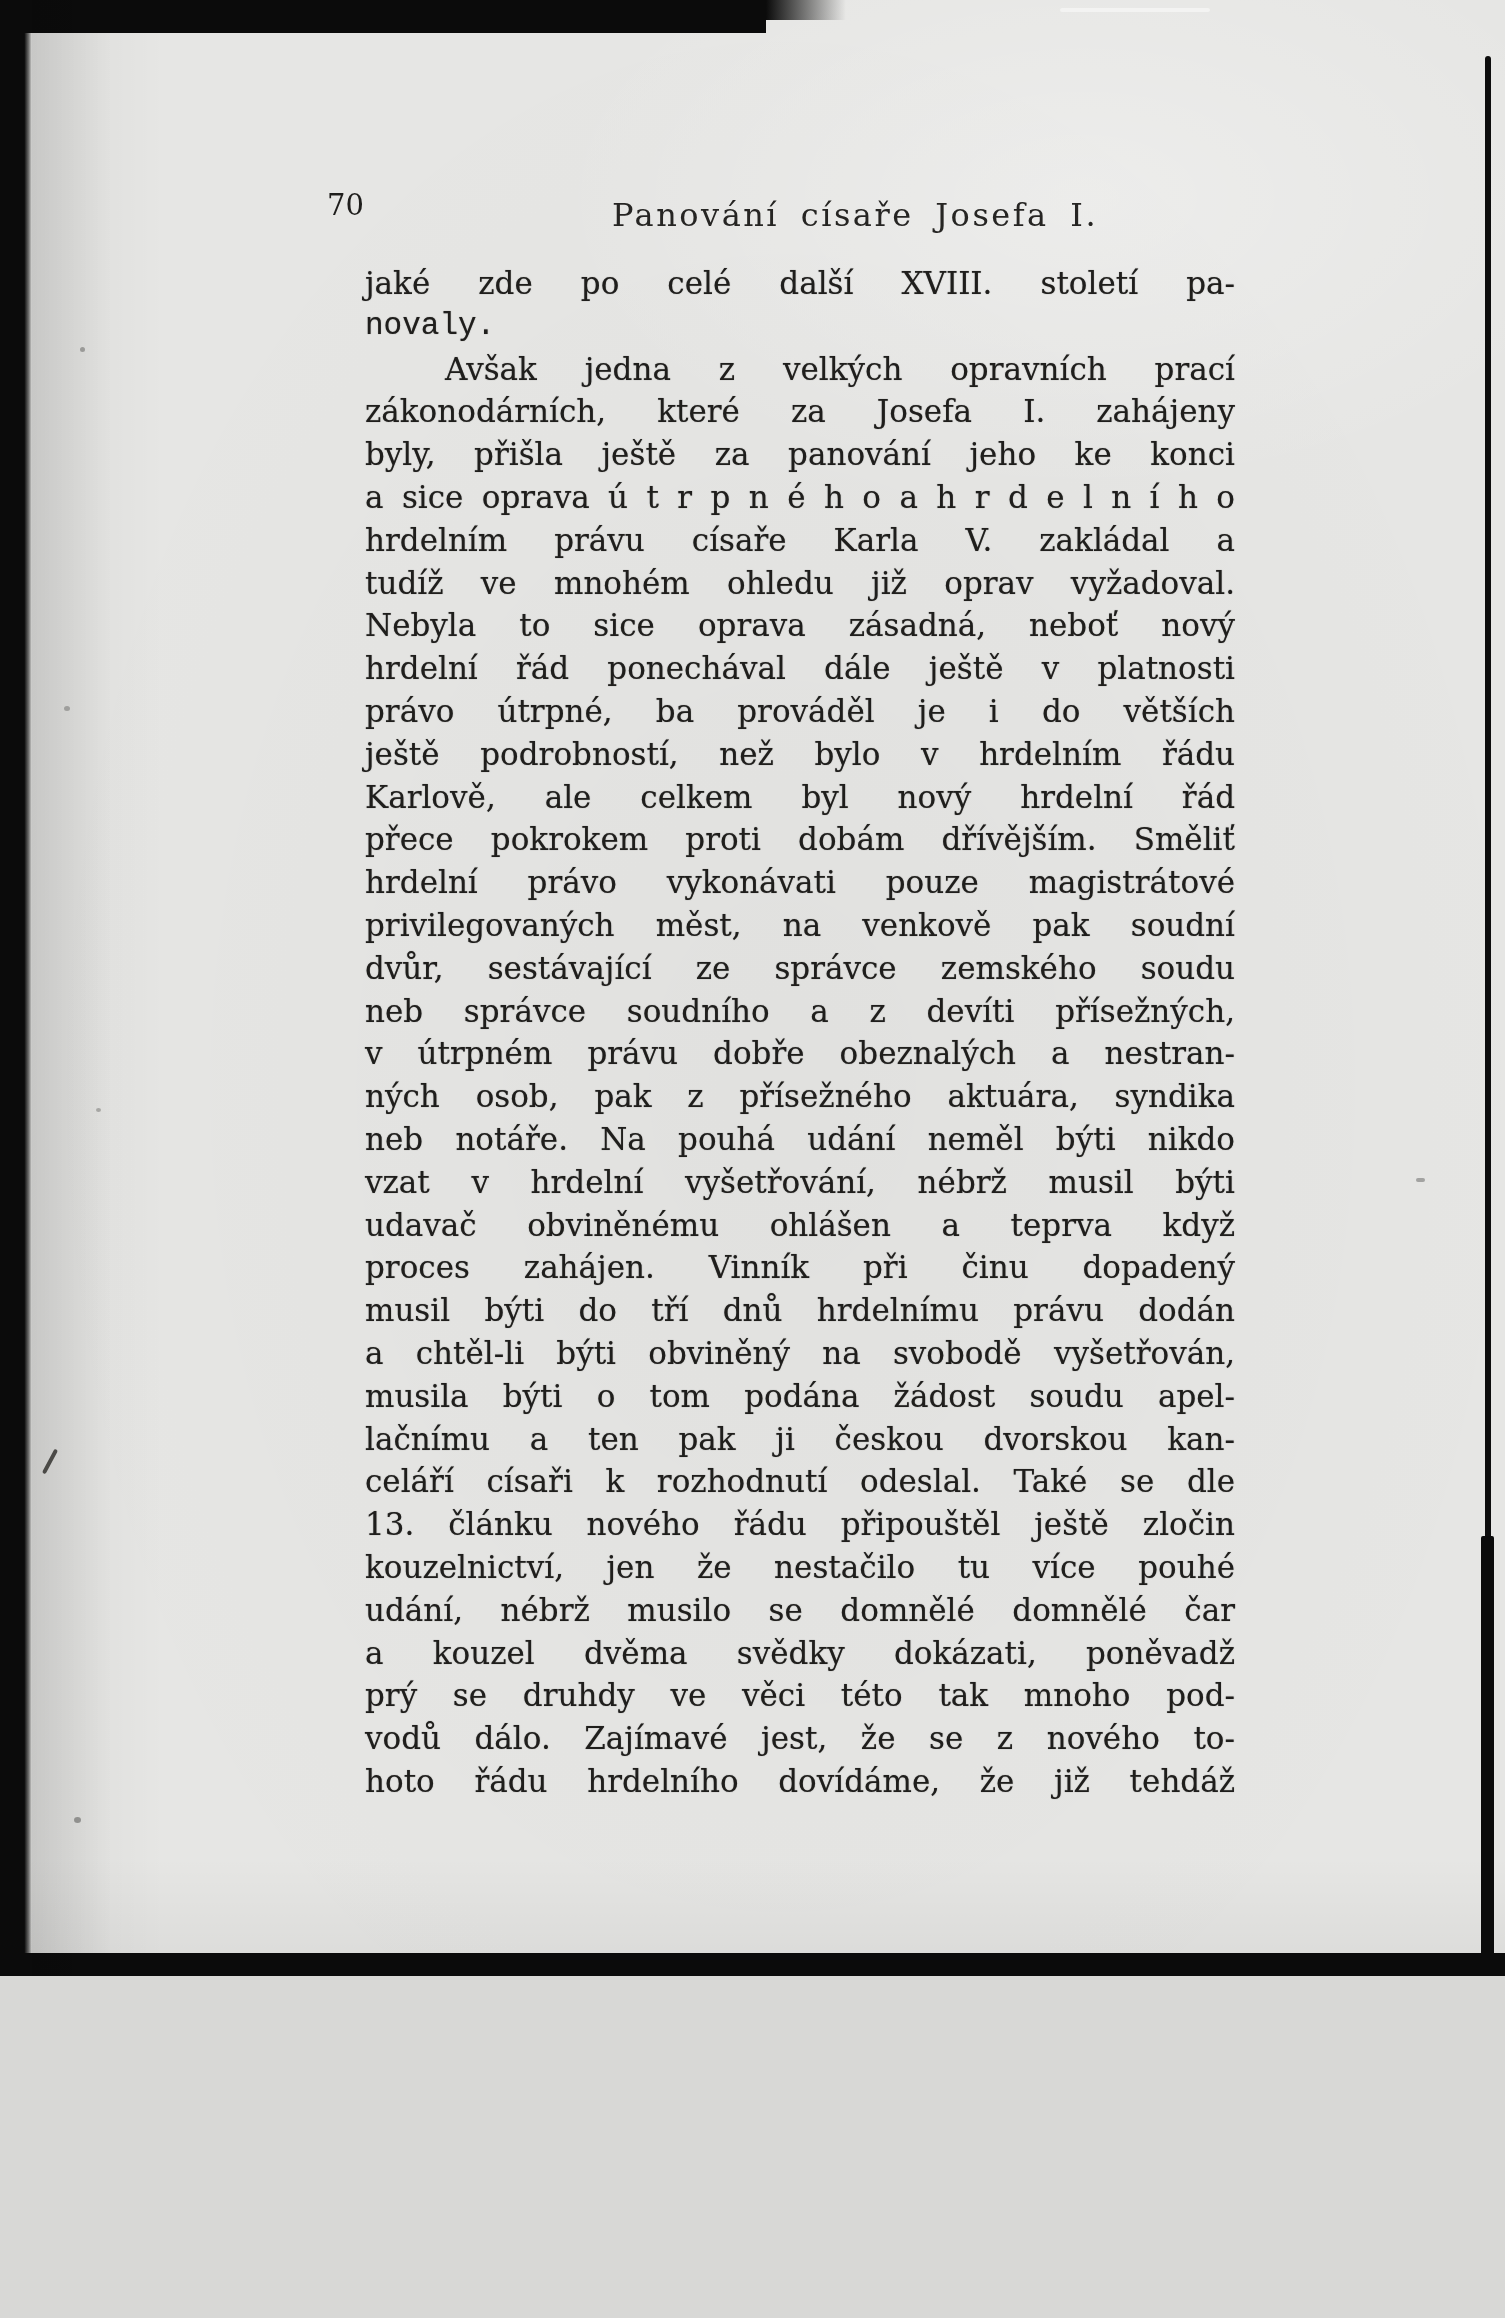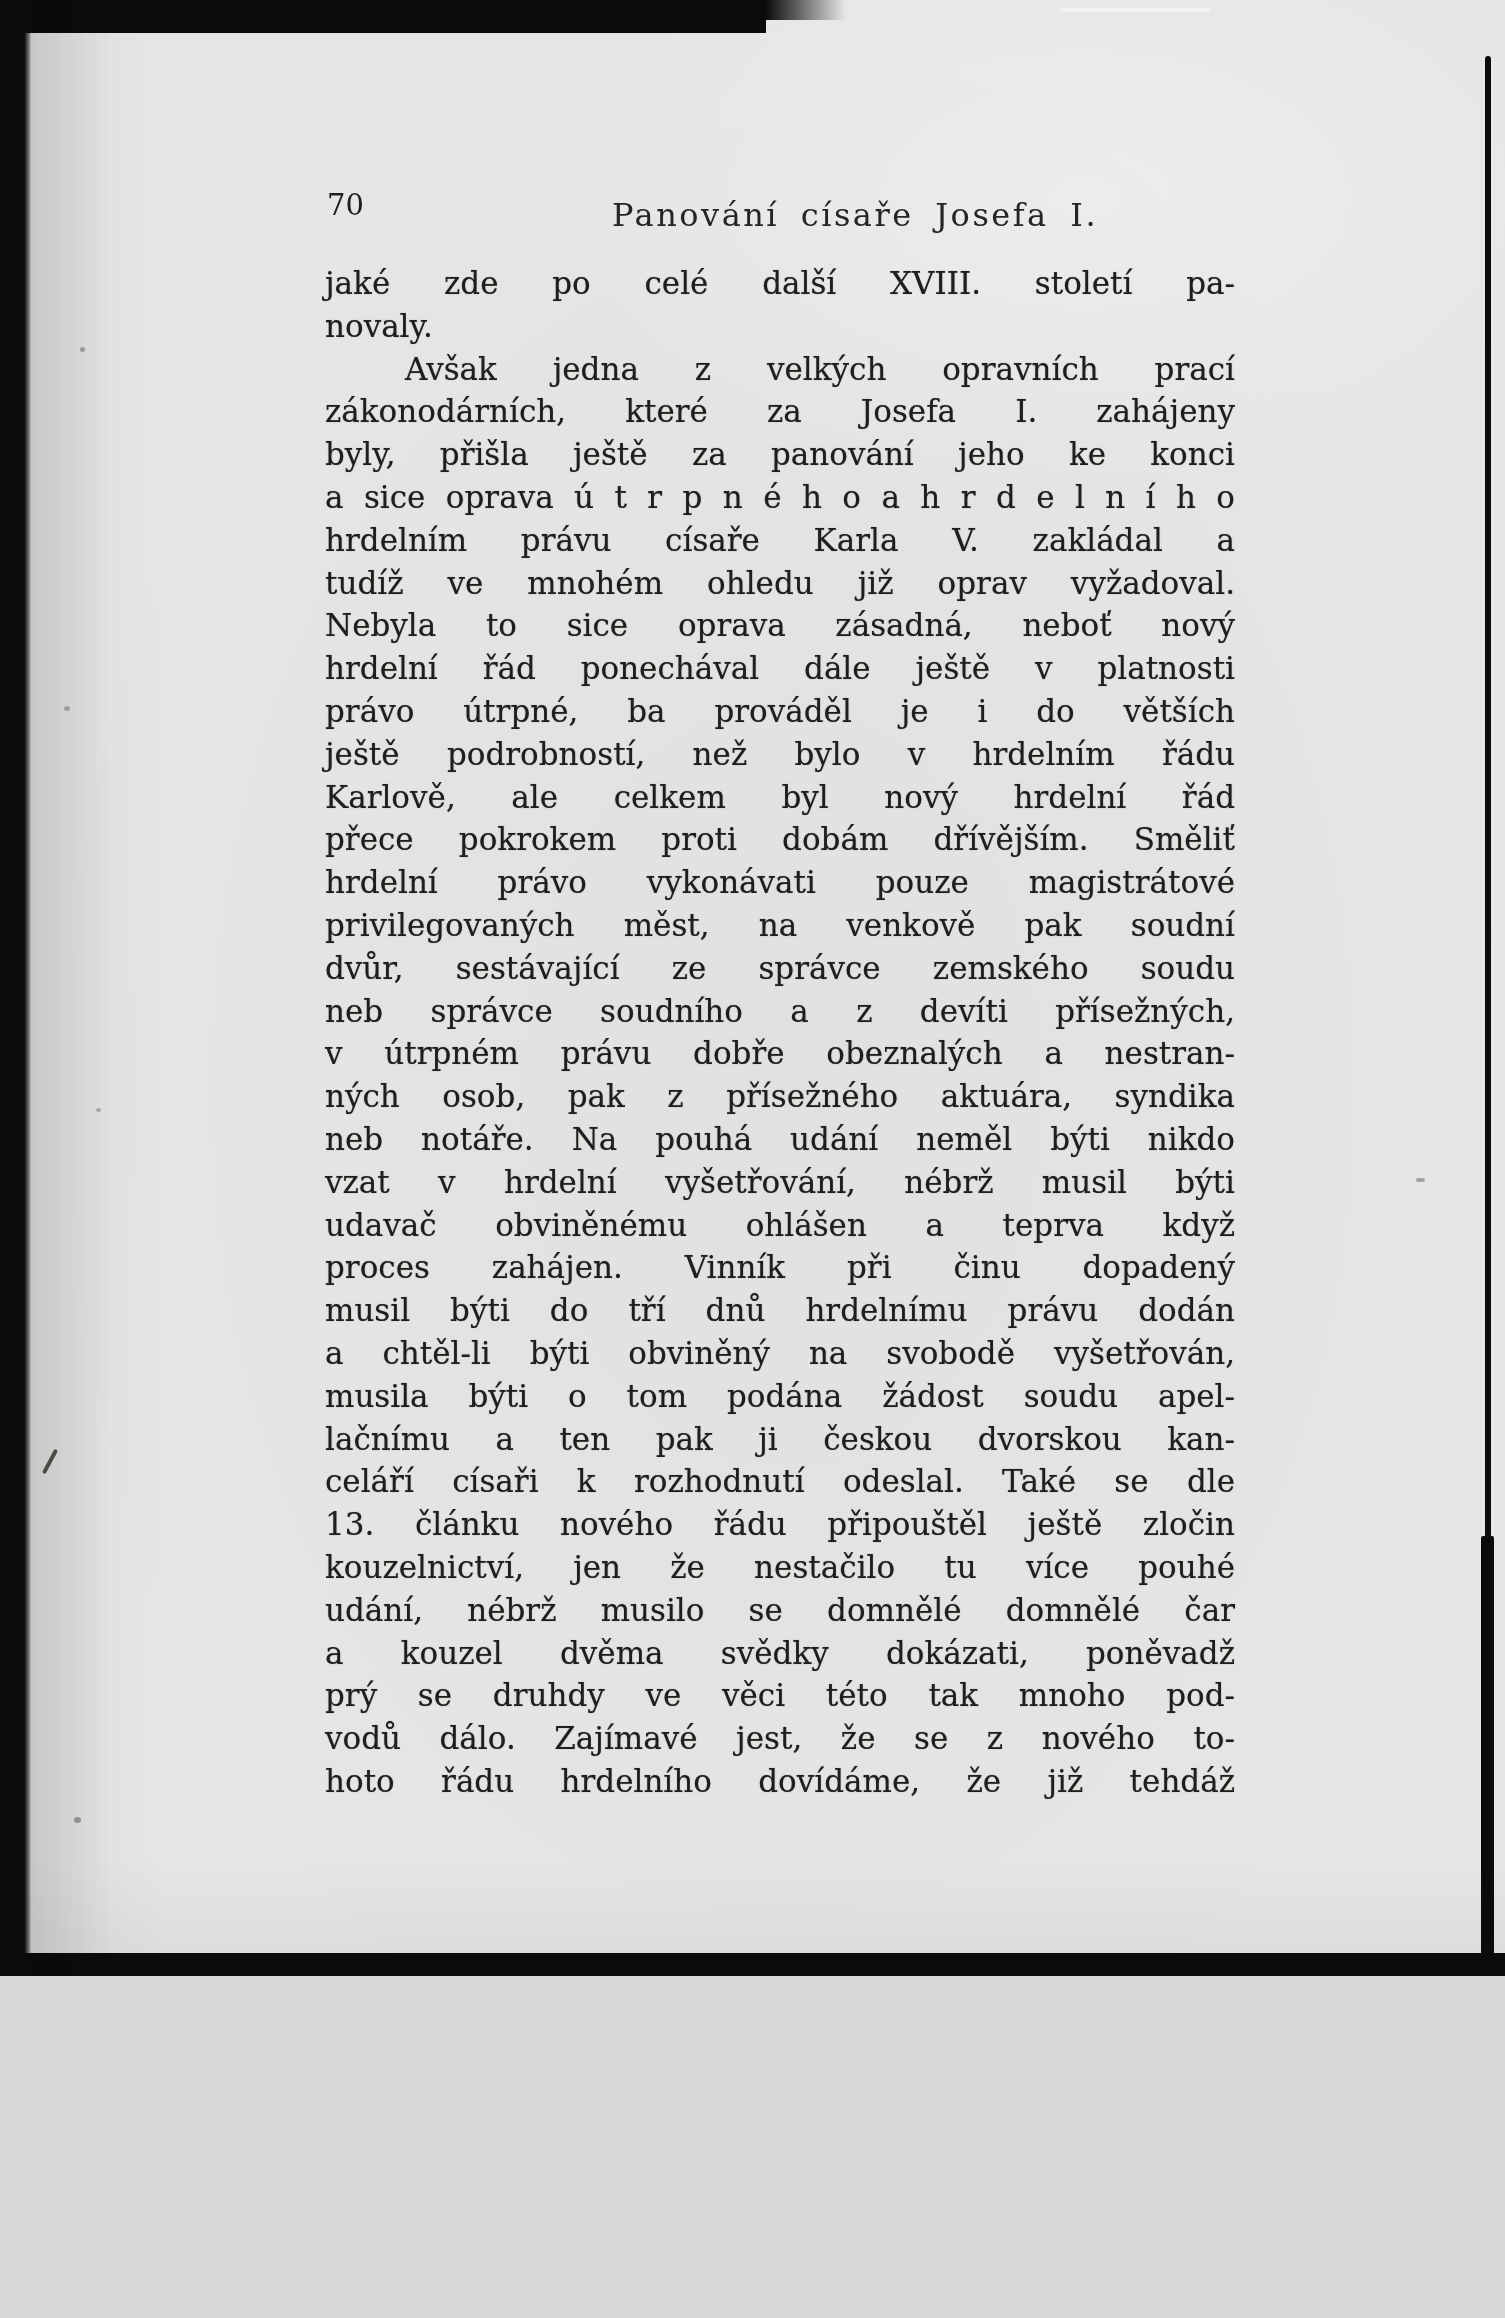--- a/index.html
+++ b/index.html
@@ -84,23 +84,24 @@
   
   .text-block {
     position: absolute; left: 325px; top: 262px;
     width: 910px;
     font-size: 31px; line-height: 42.8px;
     text-shadow: 0 0 1px rgba(26,26,24,0.5);
   }
   .text-line {
     text-align: justify;
     text-align-last: justify;
+    margin-left: 40px;
   }
   .text-line.indent { text-indent: 80px; }
-  .text-line.no-justify { text-align-last: left; }
+  .text-line.no-justify { text-align-last: left; font-family: Liberation Mono, monospace; }
 
   
   .mark { position: absolute; border-radius: 50%; }
   .pen-mark {
     position: absolute; left: 48px; top: 1448px;
     width: 4px; height: 27px;
     background: #34332f; transform: rotate(28deg);
     border-radius: 2px; opacity: 0.85;
   }
 </style>

